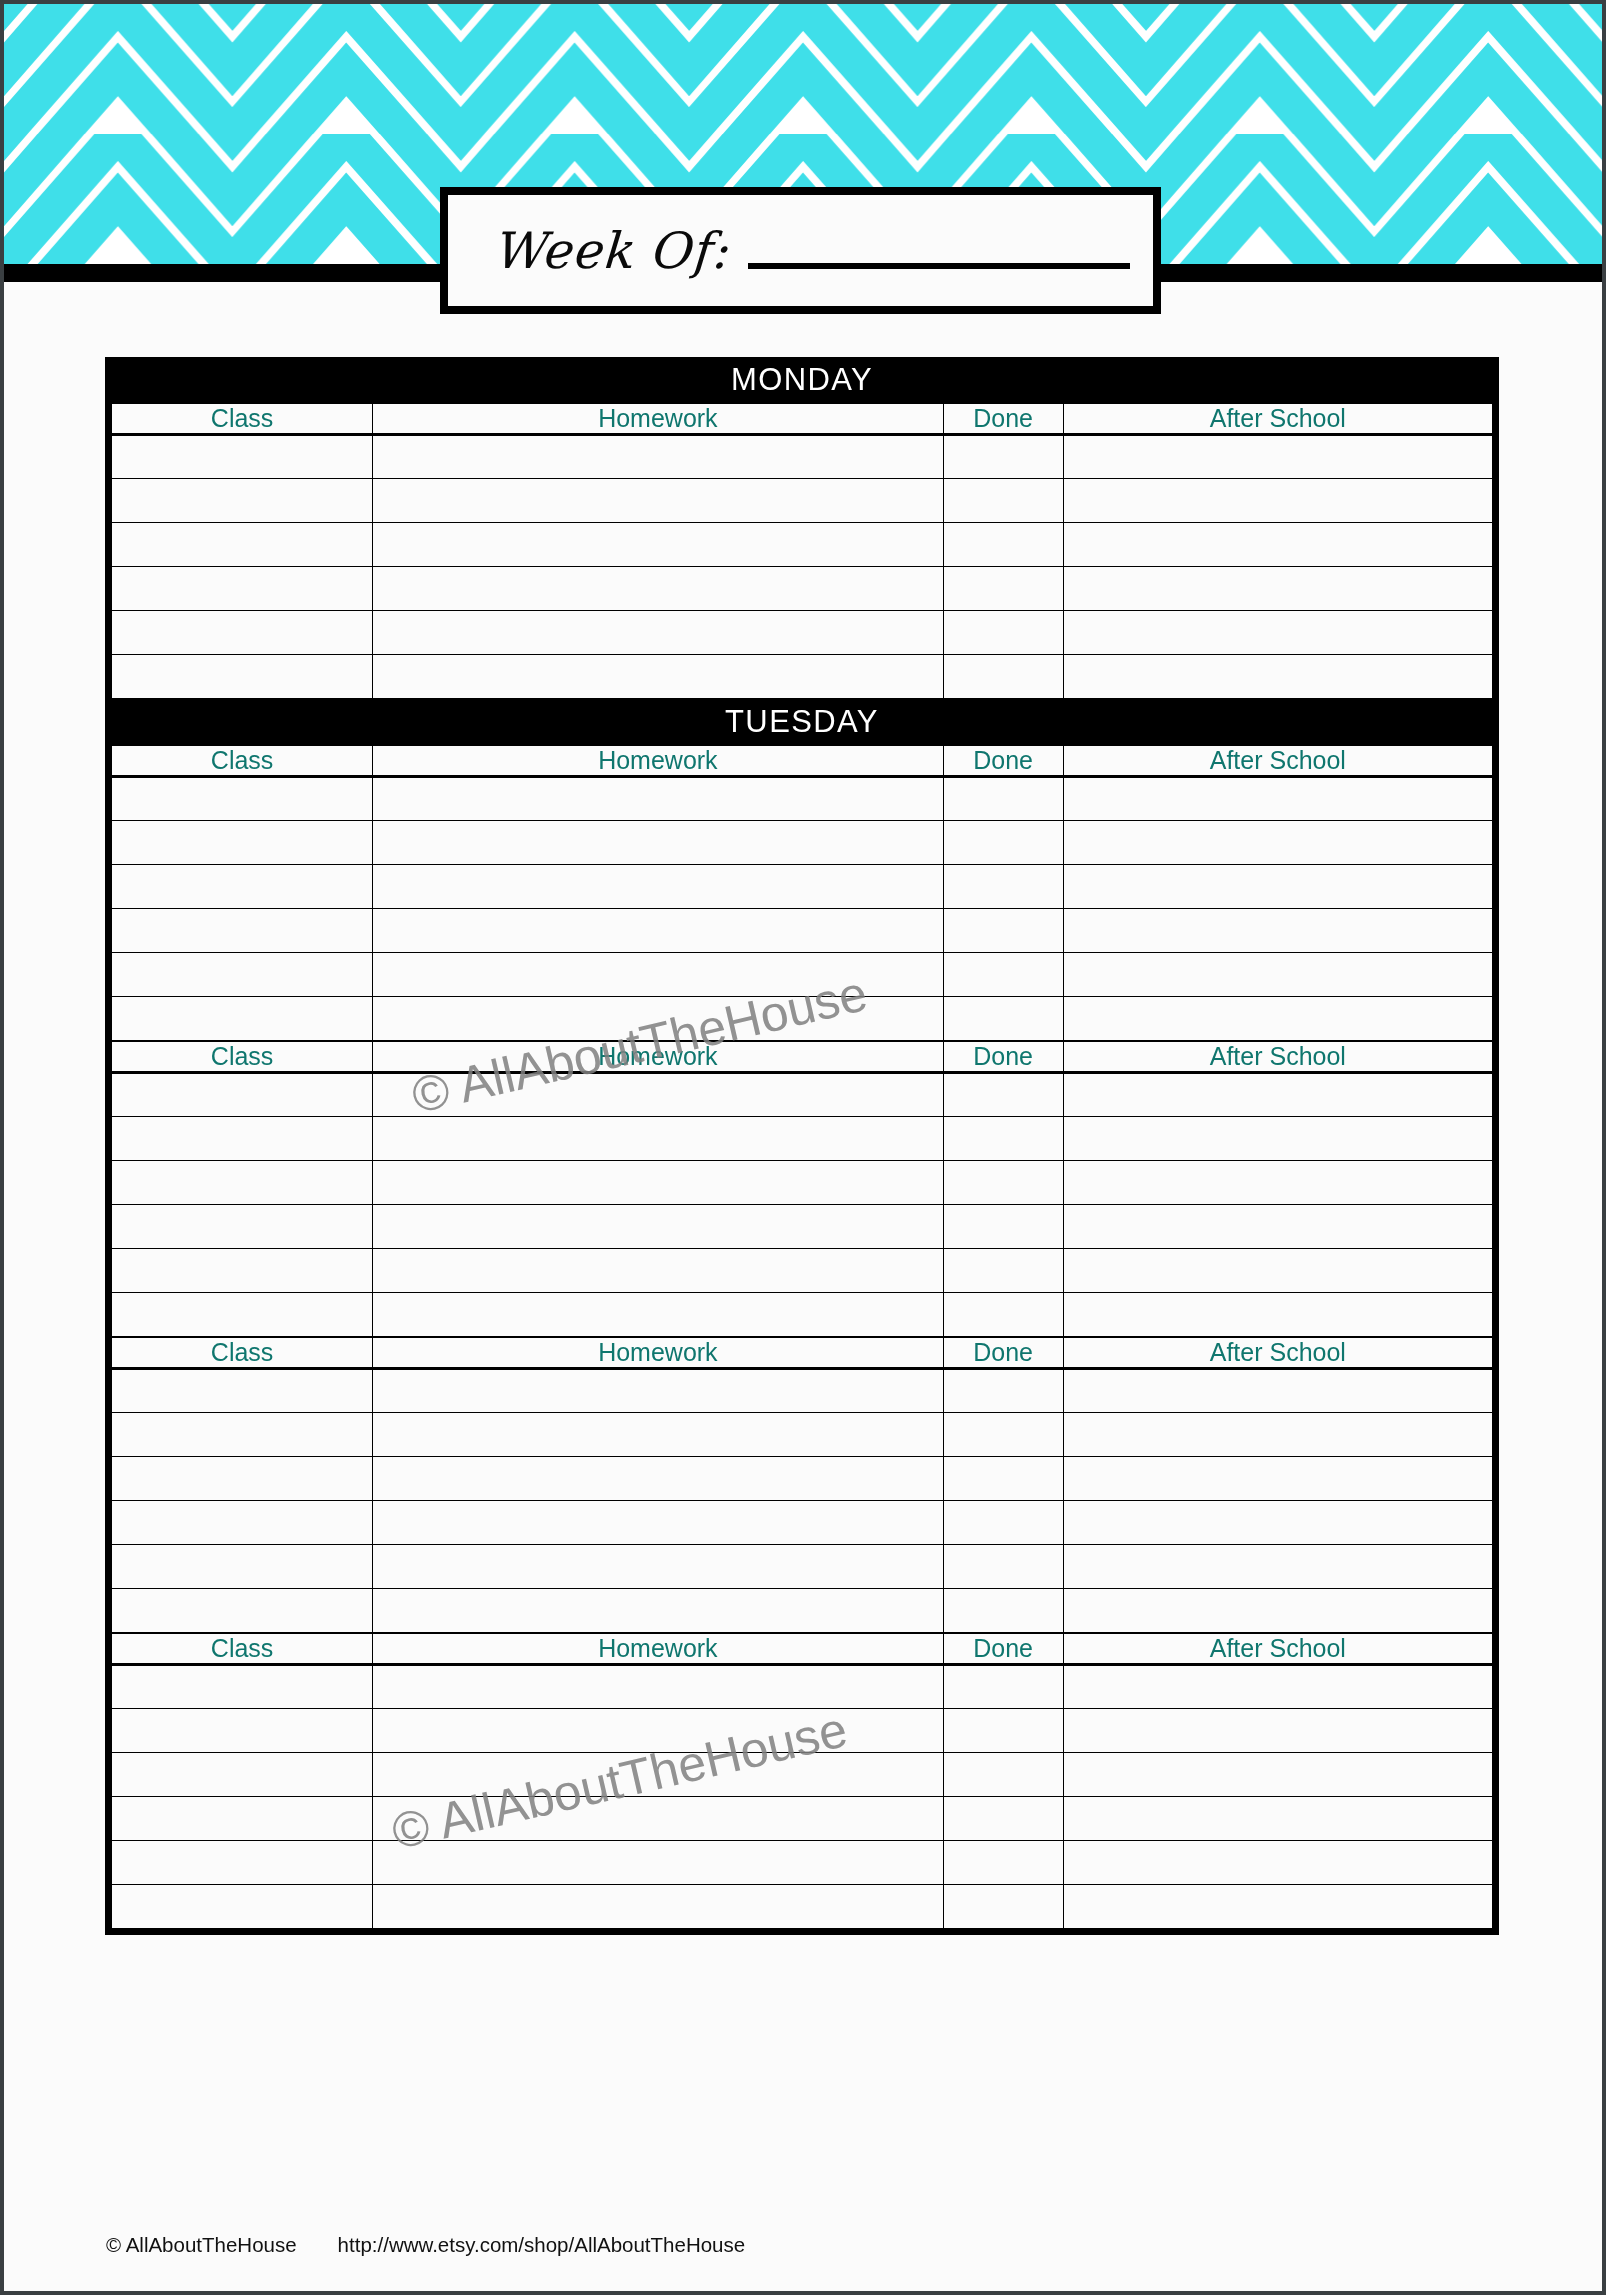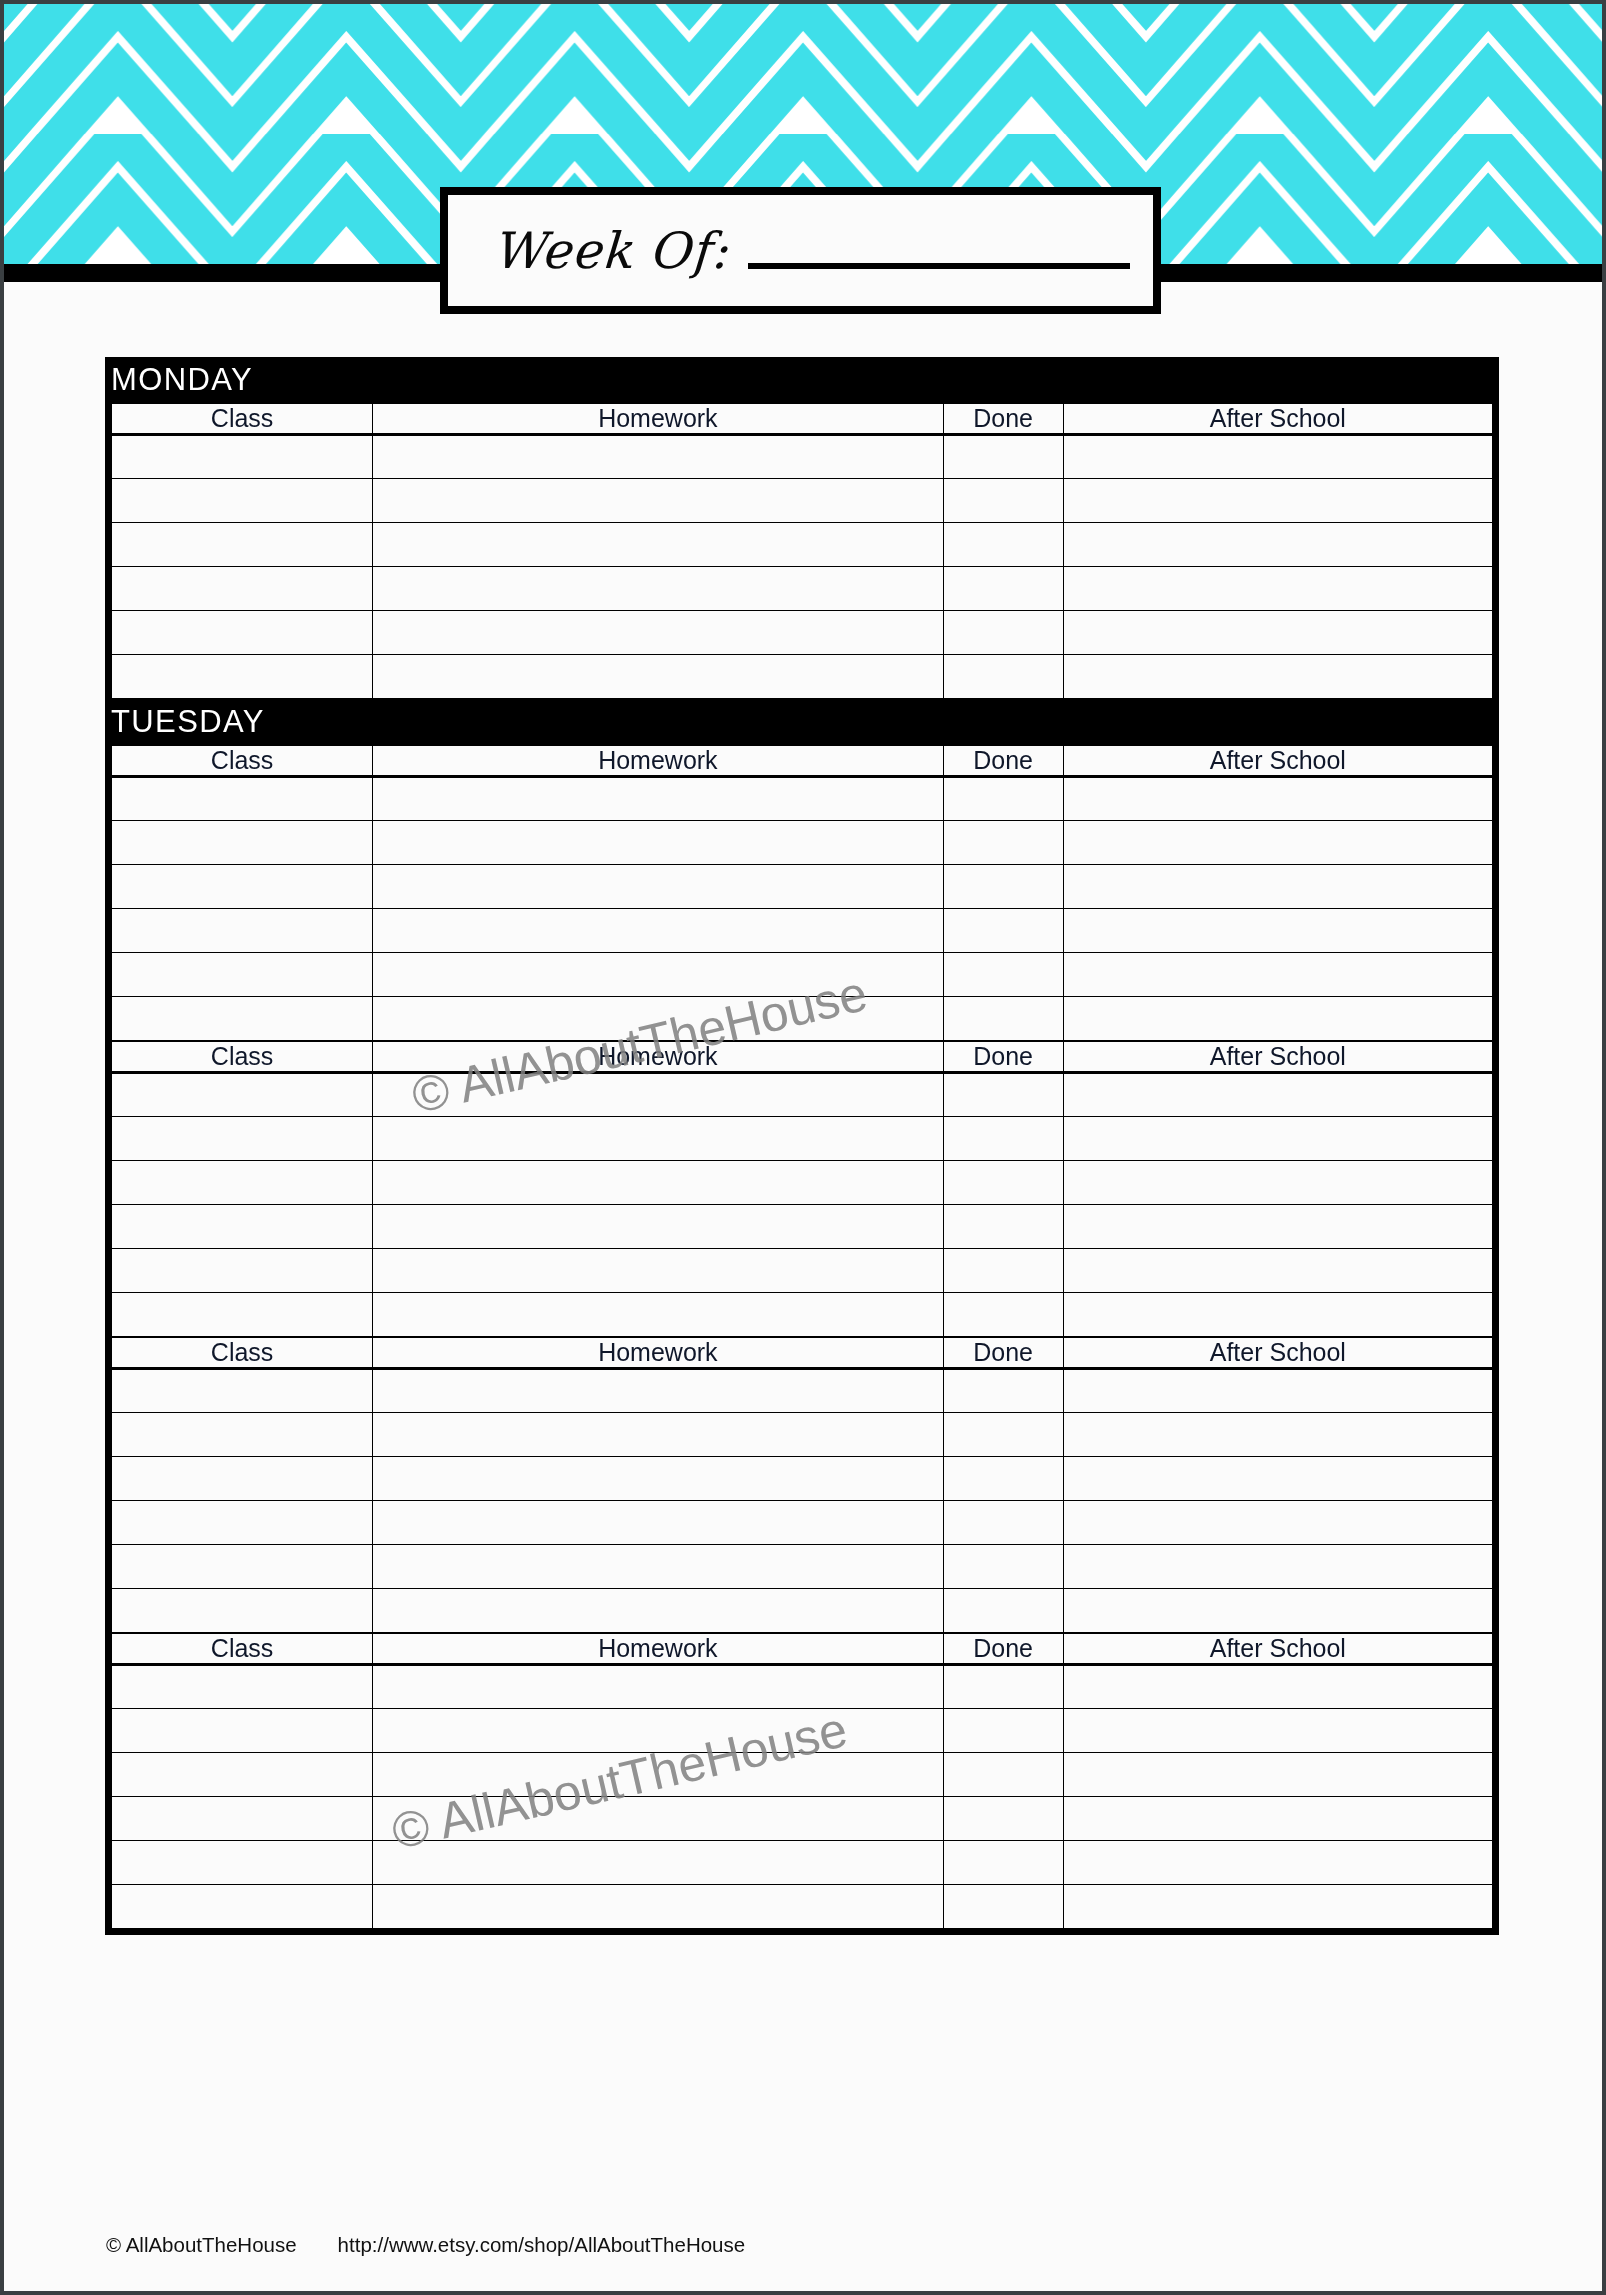--- a/index.html
+++ b/index.html
@@ -94,21 +94,21 @@
     border-left: 6.1px solid #000000;
     border-right: 6.1px solid #000000;
     border-bottom: 6.1px solid #000000;
   }
 
   .day-block { width: 100%; }
 
   .day-title {
     background: #000000;
     color: #ffffff;
-    text-align: left;
+    text-align: center;
     font-family: "Liberation Sans", sans-serif;
     font-size: 31px;
     font-weight: 400;
     letter-spacing: 1.4px;
     line-height: 46px;
     height: 46px;
   }
 
   table.day-table {
     width: 100%;
@@ -120,21 +120,21 @@
   table.day-table td {
     border: 1.4px solid #000000;
     padding: 0;
   }
 
   table.day-table th {
     height: 28px;
     font-family: "Liberation Sans", sans-serif;
     font-size: 25px;
     font-weight: 400;
-    color: #0f172a;
+    color: #0f766e;
     text-align: center;
     background: #fbfbfb;
     border-bottom: 3.4px solid #000000;
   }
 
   table.day-table td {
     height: 44px;
     background: #fbfbfb;
   }
 

